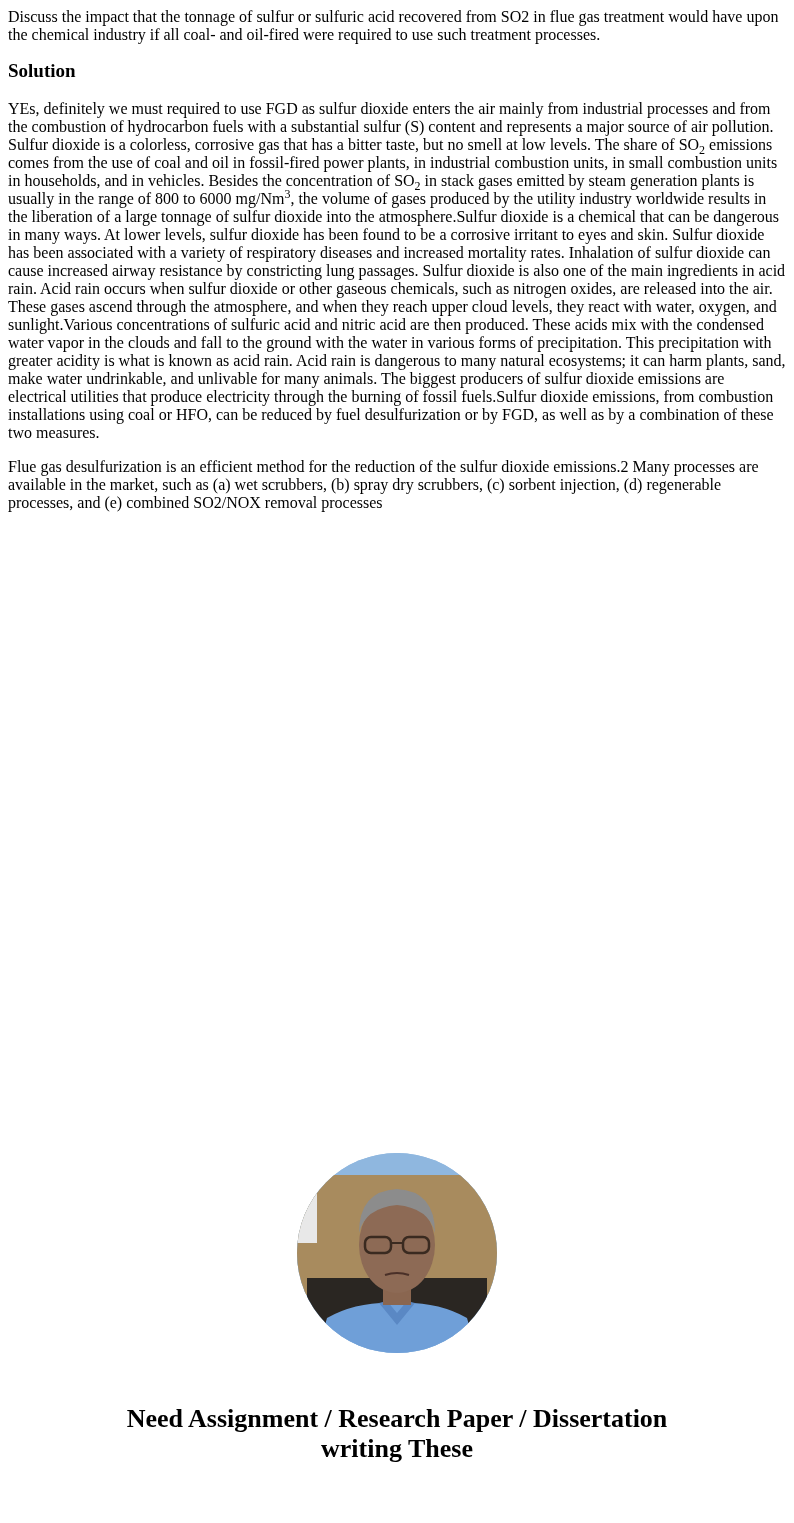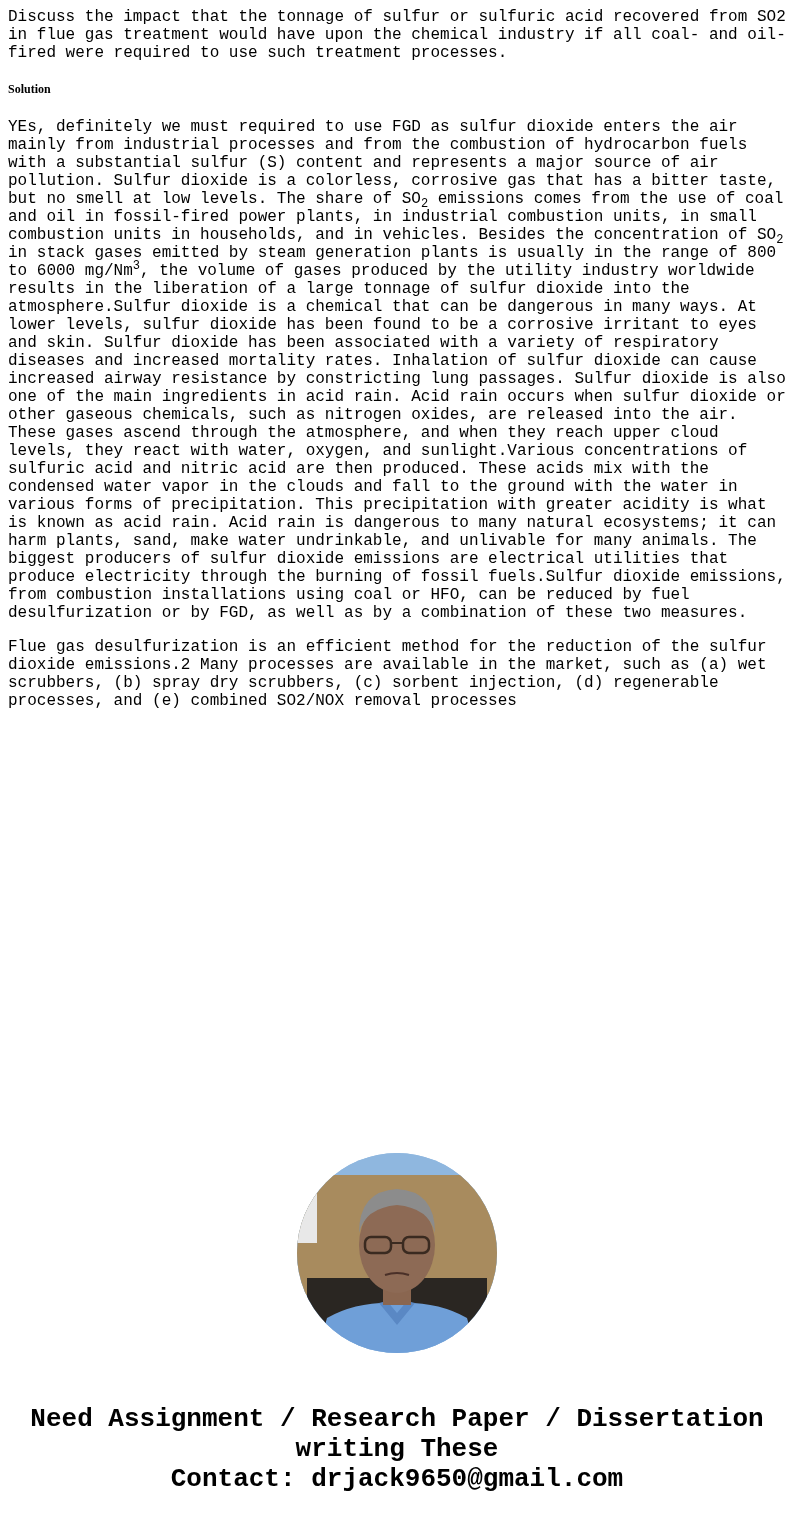--- a/index.html
+++ b/index.html
@@ -7,23 +7,23 @@
       width: 794px;
       height: 1523px;
       position: relative;
       font-family: "Liberation Serif", serif;
       font-size: 16px;
       line-height: 18px;
       color: #000000;
       overflow: hidden;
     }
     .content { position: absolute; left: 8px; top: 8px; width: 778px; }
-    p { margin: 0 0 16px 0; font-family: Liberation Mono, monospace; }
+    p { margin: 0 0 16px 0; }
     h3 {
-      font-size: 12px;
+      font-size: 19px;
       font-weight: bold;
       margin: 0 0 18px 0;
       line-height: 22px;
     }
     sub, sup { font-size: 12px; line-height: 0; }
     sub { vertical-align: -4px; }
     sup { vertical-align: 6px; }
     .avatar {
       position: absolute;
       left: 297px;
@@ -33,21 +33,21 @@
       border-radius: 50%;
       overflow: hidden;
       background: #8fb7df;
     }
     .promo {
       position: absolute;
       left: 0;
       top: 1404px;
       width: 794px;
       text-align: center;
-      font-family: Liberation Mono, monospace;
+      font-family: Liberation Serif, serif;
       font-weight: bold;
       font-size: 26px;
       line-height: 30px;
       color: #000;
     }
   </style>
 </head>
 <body>
 
 <div class="content">
@@ -71,14 +71,13 @@
     <rect x="68" y="84" width="26" height="16" rx="6" fill="none" stroke="#3a2a20" stroke-width="2.5"></rect>
     <rect x="106" y="84" width="26" height="16" rx="6" fill="none" stroke="#3a2a20" stroke-width="2.5"></rect>
     <line x1="94" y1="90" x2="106" y2="90" stroke="#3a2a20" stroke-width="2"></line>
     <path d="M88 122 Q100 118 112 122" stroke="#4a3028" stroke-width="2" fill="none"></path>
   </svg>
 </div>
 
 <div class="promo">
   <div>Need Assignment / Research Paper / Dissertation</div>
   <div>writing These</div>
-  <div>Contact: drjack9650@gmail.com</div>
 </div>
 
 </body></html>

